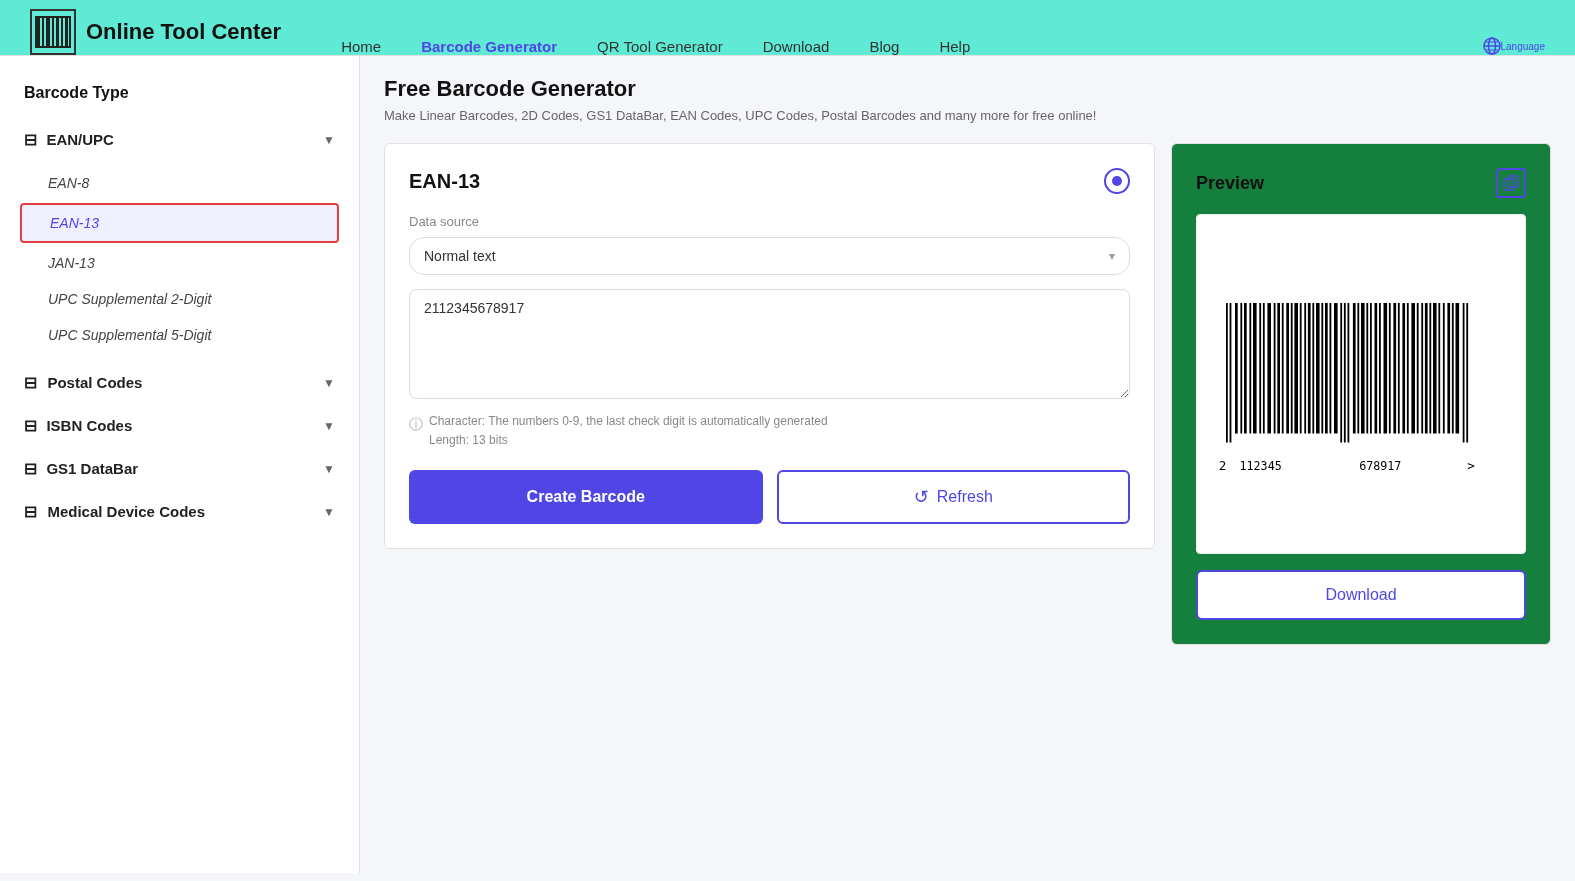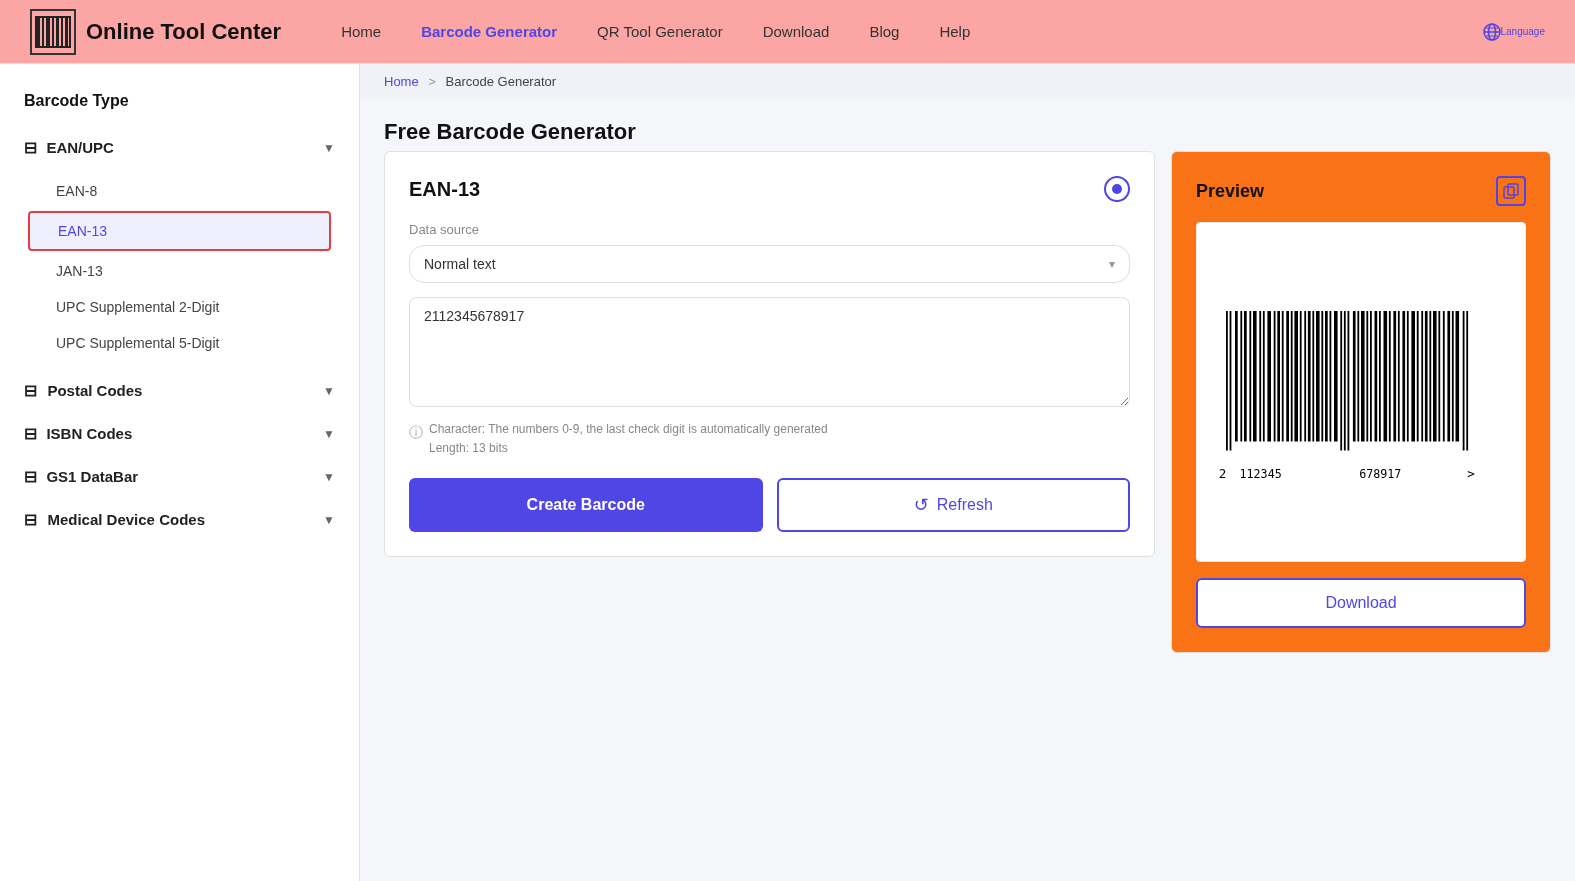--- a/index.html
+++ b/index.html
@@ -1,25 +1,25 @@
 <!DOCTYPE html>
 <html><head>
   <meta charset="utf-8">
   <style>
     * { box-sizing: border-box; margin: 0; padding: 0; }
     body { font-family: Arial, sans-serif; background: #f5f6fa; color: #333; font-size: 14px; }
 
     
     .header {
-      background: #fca5a5;
+      background: #5eead4;
       border-bottom: 1px solid #e0e0e0;
       display: flex;
-      align-items: center;
+      align-items: flex-end;
       padding: 0 30px;
-      height: 64px;
+      height: 56px;
       position: relative;
     }
     .logo-area {
       display: flex;
       align-items: center;
       gap: 10px;
       margin-right: 60px;
     }
     .logo-icon {
       width: 46px;
@@ -91,21 +91,22 @@
       gap: 10px;
       font-size: 15px;
       font-weight: 600;
       color: #222;
     }
     .sidebar-chevron {
       color: #666;
       font-size: 12px;
     }
     .sidebar-sub-items {
-      padding: 4px 12px;
+      padding: 4px 4px;
+      font-style: italic;
     }
     .sidebar-sub-item {
       padding: 10px 24px 10px 44px;
       font-size: 14px;
       color: #444;
       cursor: pointer;
     }
     .sidebar-sub-item.selected-red {
       border: 2px solid #e53e3e;
       margin: 2px 16px;
@@ -171,21 +172,21 @@
     .panel-left {
       flex: 1;
       background: #fff;
       border: 1px solid #e0e0e0;
       border-radius: 6px;
       padding: 24px;
     }
     .panel-right {
       width: 320px;
       min-width: 380px;
-      background: #f97316;
+      background: #15803d;
       border: 1px solid #e0e0e0;
       border-radius: 6px;
       padding: 24px;
     }
 
     .panel-title-row {
       display: flex;
       align-items: center;
       justify-content: space-between;
       margin-bottom: 20px;
@@ -437,28 +438,24 @@
       <div class="sidebar-section-title">
         <span style="font-size:16px;">⊟</span>
         <span>Medical Device Codes</span>
       </div>
       <span class="sidebar-chevron">▼</span>
     </div>
   </div>
 
   <div class="content-area">
 
-    <div class="breadcrumb-bar">
-      <span style="cursor:pointer; color:#4f46e5;">Home</span>
-      <span class="breadcrumb-sep">&gt;</span>
-      <span class="breadcrumb-current">Barcode Generator</span>
-    </div>
 
     <div class="content-inner">
       <div class="page-title">Free Barcode Generator</div>
+      <div class="page-subtitle">Make Linear Barcodes, 2D Codes, GS1 DataBar, EAN Codes, UPC Codes, Postal Barcodes and many more for free online!</div>
 
       <div class="panels-row">
 
         <div class="panel-left">
           <div class="panel-title-row">
             <span class="panel-title">EAN-13</span>
             <div class="radio-circle">
               <div class="radio-inner"></div>
             </div>
           </div>

